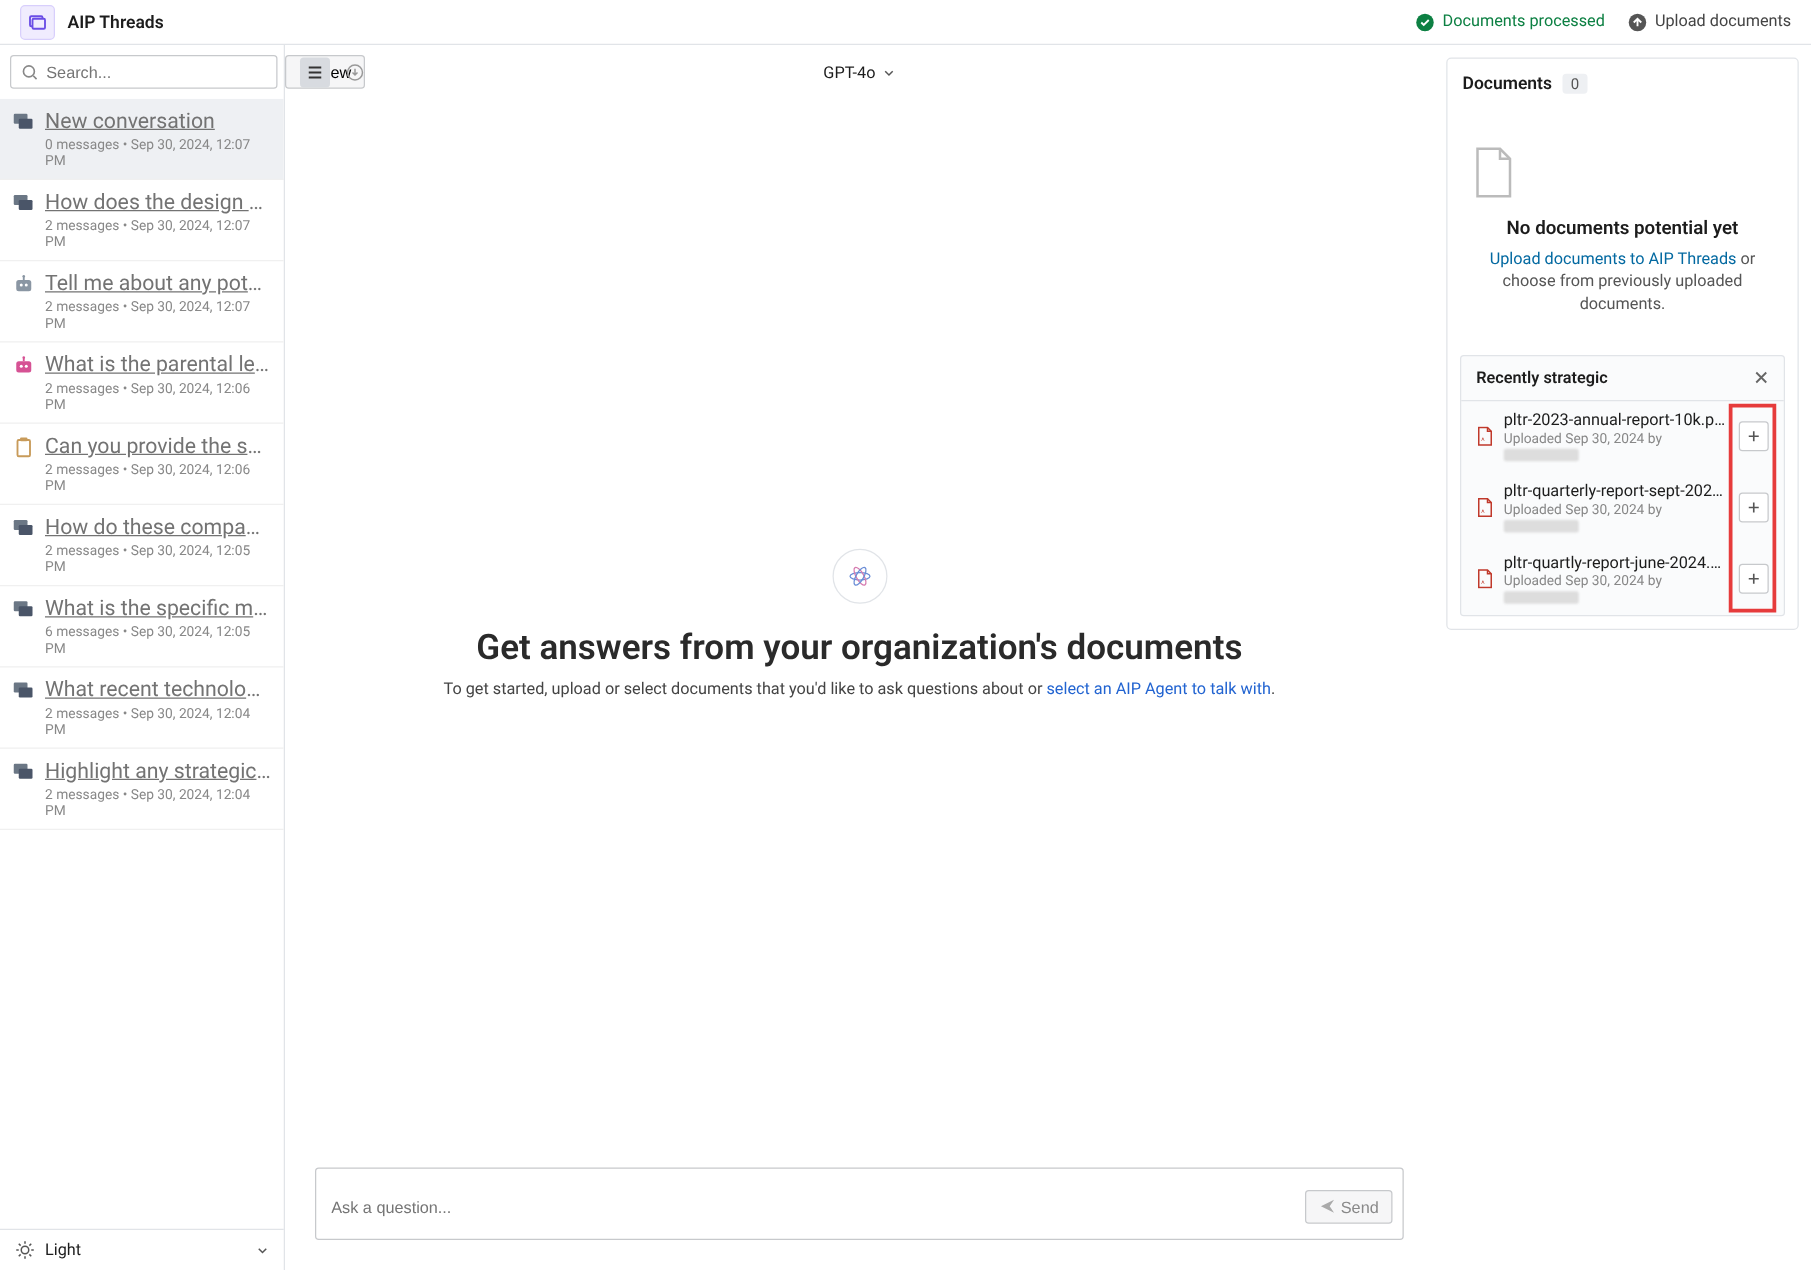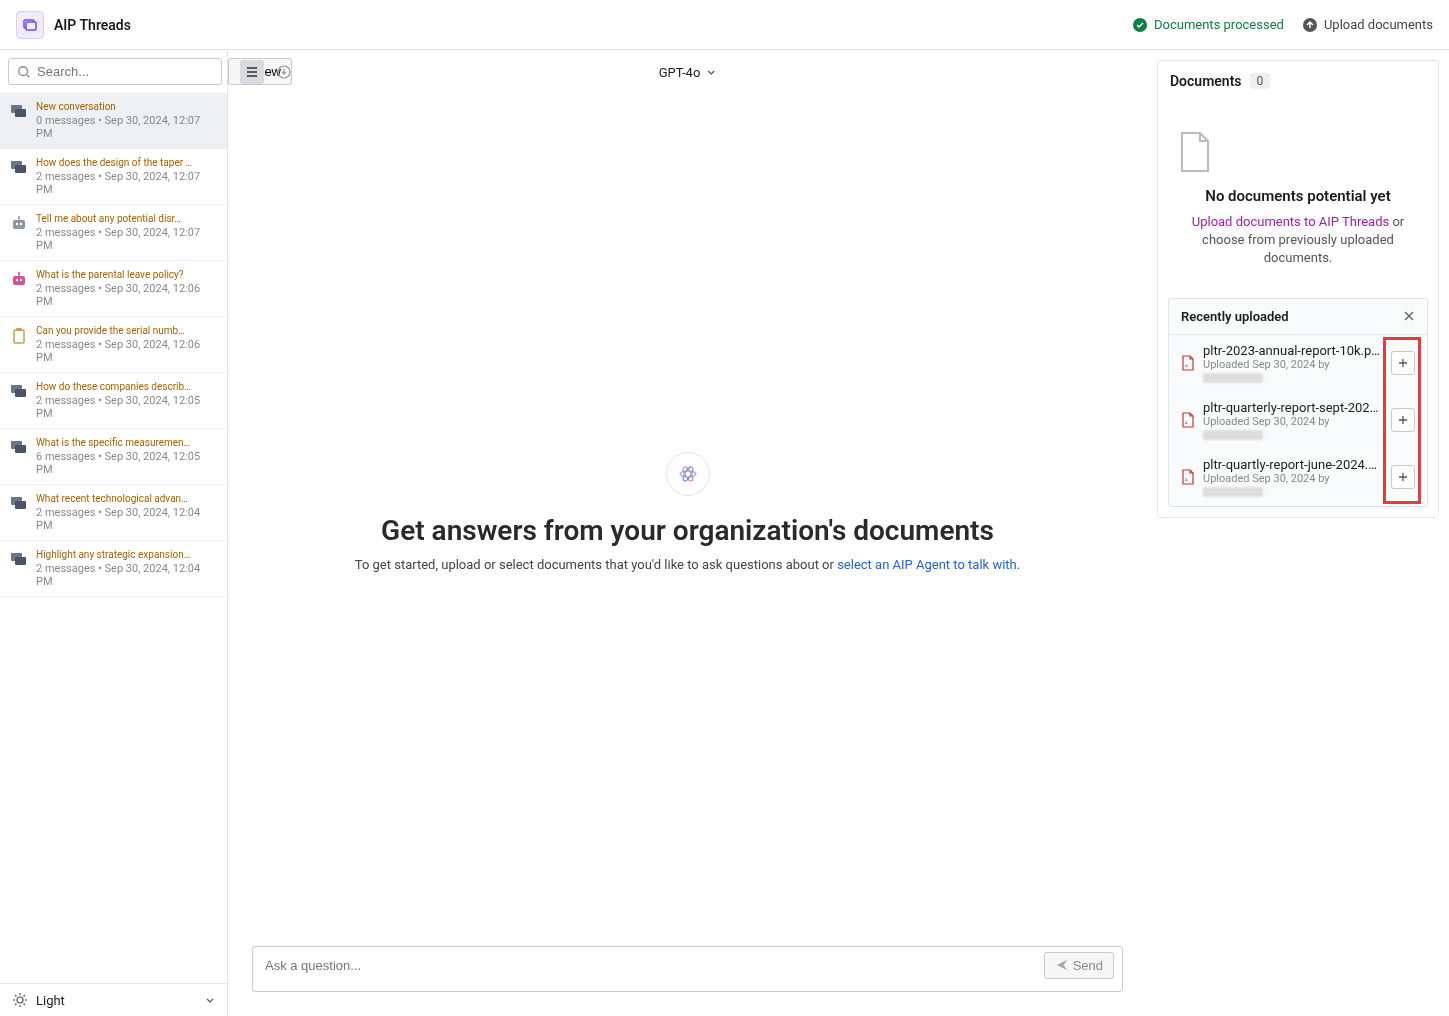--- a/index.html
+++ b/index.html
@@ -1,61 +1,61 @@
 <!DOCTYPE html>
 <html><head>
 <meta charset="utf-8">
 <style>
 * { box-sizing: border-box; margin: 0; padding: 0; }
 body { font-family: -apple-system, BlinkMacSystemFont, "Segoe UI", Roboto, sans-serif; font-size: 13px; color: #1c1c1c; background: #fff; height: 100vh; display: flex; flex-direction: column; }
-.header { display: flex; align-items: center; padding: 10px 16px; border-bottom: 1px solid #e1e4e8; height: 50px; }
+.header { display: flex; align-items: center; padding: 10px 16px; border-bottom: 1px solid #e1e4e8; height: 36px; }
 .header-left { display: flex; align-items: center; gap: 10px; }
 .logo-box { width: 28px; height: 28px; background: #f0ecfe; border: 1px solid #d8cffc; border-radius: 4px; display: flex; align-items: center; justify-content: center; }
 .app-title { font-weight: 600; font-size: 14px; }
 .header-right { margin-left: auto; display: flex; align-items: center; gap: 18px; }
 .status-item { display: flex; align-items: center; gap: 6px; font-size: 13px; cursor: pointer; }
 .status-success { color: #0d8043; }
 .status-upload { color: #444; }
 .main { flex: 1; display: flex; overflow: hidden; }
 .sidebar { width: 228px; border-right: 1px solid #e1e4e8; display: flex; flex-direction: column; }
 .sidebar-top { padding: 8px; display: flex; gap: 6px; }
 .search-box { flex: 1; display: flex; align-items: center; border: 1px solid #c7c9cc; border-radius: 3px; padding: 5px 8px; gap: 6px; }
 .search-box input { border: none; outline: none; flex: 1; font-size: 13px; }
 .new-btn { display: flex; align-items: center; gap: 4px; border: 1px solid #c7c9cc; border-radius: 3px; padding: 5px 10px; background: #f6f6f7; cursor: pointer; font-size: 13px; }
 .convo-list { flex: 1; overflow-y: auto; }
 .convo-item { display: flex; gap: 8px; padding: 8px 10px; border-bottom: 1px solid #f0f0f0; cursor: pointer; }
 .convo-item.active { background: #eef0f3; }
 .convo-icon { width: 18px; height: 18px; flex-shrink: 0; margin-top: 2px; }
 .convo-body { flex: 1; min-width: 0; }
-.convo-title { font-size: 10px; color: #a16207; white-space: nowrap; overflow: hidden; text-overflow: ellipsis; }
+.convo-title { font-size: 17px; color: #737373; white-space: nowrap; overflow: hidden; text-overflow: ellipsis; text-decoration: underline; }
 .convo-meta { font-size: 11px; color: #888; margin-top: 2px; }
 .sidebar-footer { border-top: 1px solid #e1e4e8; padding: 8px 12px; display: flex; align-items: center; gap: 8px; cursor: pointer; }
 .content { flex: 1; display: flex; flex-direction: column; position: relative; }
 .content-header { display: flex; align-items: center; padding: 10px 12px; gap: 8px; }
 .icon-btn { width: 24px; height: 24px; display: flex; align-items: center; justify-content: center; border-radius: 3px; cursor: pointer; color: #6b6f76; }
 .icon-btn.active { background: #d8dbe0; color: #333; }
 .model-select { position: absolute; left: 50%; transform: translateX(-50%); display: flex; align-items: center; gap: 6px; cursor: pointer; font-size: 13px; }
 .content-body { flex: 1; display: flex; flex-direction: column; align-items: center; justify-content: center; padding: 20px; }
 .circle-icon { width: 44px; height: 44px; border: 1px solid #e1e4e8; border-radius: 50%; display: flex; align-items: center; justify-content: center; margin-bottom: 18px; }
 .hero-title { font-size: 28px; font-weight: 600; margin-bottom: 10px; color: #2a2a2a; }
 .hero-sub { font-size: 13px; color: #444; }
 .hero-sub a { color: #2264d1; text-decoration: none; }
 .input-area { padding: 16px 24px 24px; }
-.input-box { border: 1px solid #c7c9cc; border-radius: 3px; display: flex; align-items: center; padding: 0 8px 8px 12px; }
+.input-box { border: 1px solid #c7c9cc; border-radius: 3px; display: flex; align-items: center; padding: 12px 8px 8px 12px; }
 .input-box input { border: none; outline: none; flex: 1; font-size: 13px; height: 36px; }
 .send-btn { display: flex; align-items: center; gap: 4px; border: 1px solid #c7c9cc; border-radius: 3px; padding: 5px 10px; background: #f6f6f7; cursor: pointer; font-size: 13px; color: #888; }
 .right-panel { width: 302px; padding: 10px; }
 .doc-panel { border: 1px solid #e1e4e8; border-radius: 4px; display: flex; flex-direction: column; }
 .doc-header { padding: 12px; display: flex; align-items: center; gap: 8px; }
 .doc-header-title { font-weight: 600; font-size: 14px; }
 .doc-count { background: #eef0f3; border-radius: 3px; padding: 1px 7px; font-size: 12px; color: #555; }
 .doc-empty { padding: 30px 18px 20px; text-align: center; }
 .doc-empty-title { font-weight: 600; font-size: 15px; margin: 14px 0 8px; }
 .doc-empty-text { font-size: 13px; color: #555; line-height: 1.4; }
-.doc-empty-text a { color: #a21caf; text-decoration: none; }
+.doc-empty-text a { color: #0369a1; text-decoration: none; }
 .select-docs-wrap { display: inline-block; border: 3px solid #e63b3b; padding: 4px; margin-top: 12px; }
 .select-docs-btn { display: flex; align-items: center; gap: 6px; border: 1px solid #2264d1; border-radius: 3px; padding: 6px 12px; background: #fff; color: #2264d1; cursor: pointer; font-size: 13px; }
 .recent-section { margin: 10px; border: 1px solid #e1e4e8; border-radius: 3px; background: #fafbfc; }
 .recent-header { display: flex; align-items: center; justify-content: space-between; padding: 10px 12px; border-bottom: 1px solid #e1e4e8; }
 .recent-title { font-weight: 600; font-size: 13px; }
 .recent-list { position: relative; }
 .recent-item { display: flex; align-items: center; gap: 8px; padding: 8px 12px; }
 .recent-info { flex: 1; min-width: 0; }
 .recent-name { font-size: 13px; white-space: nowrap; overflow: hidden; text-overflow: ellipsis; }
 .recent-meta { font-size: 11px; color: #888; }
@@ -308,21 +308,21 @@
             <path d="M6 2 H24 L32 10 V40 H6 Z" fill="none" stroke="#bbb" stroke-width="2"></path>
             <path d="M24 2 V10 H32" fill="none" stroke="#bbb" stroke-width="2"></path>
           </svg>
         <div class="doc-empty-title">No documents potential yet</div>
         <div class="doc-empty-text">
           <a href="#">Upload documents to AIP Threads</a><span> or choose from previously uploaded documents.</span>
         </div>
       </div>
       <div class="recent-section">
         <div class="recent-header">
-          <span class="recent-title">Recently uploaded</span>
+          <span class="recent-title">Recently strategic</span>
           <svg width="12" height="12" viewBox="0 0 12 12" style="cursor:pointer">
               <path d="M2 2 L10 10 M10 2 L2 10" stroke="#666" stroke-width="1.5"></path>
             </svg>
         </div>
         <div class="recent-list" id="recent-list">
           <div class="highlight-box"></div>
         <div class="recent-item">
               <svg width="14" height="16" viewBox="0 0 14 16">
                 <path d="M2 1 H9 L12 4 V15 H2 Z" fill="none" stroke="#c0392b" stroke-width="1.2"></path>
                 <path d="M9 1 V4 H12" fill="none" stroke="#c0392b" stroke-width="1.2"></path>

